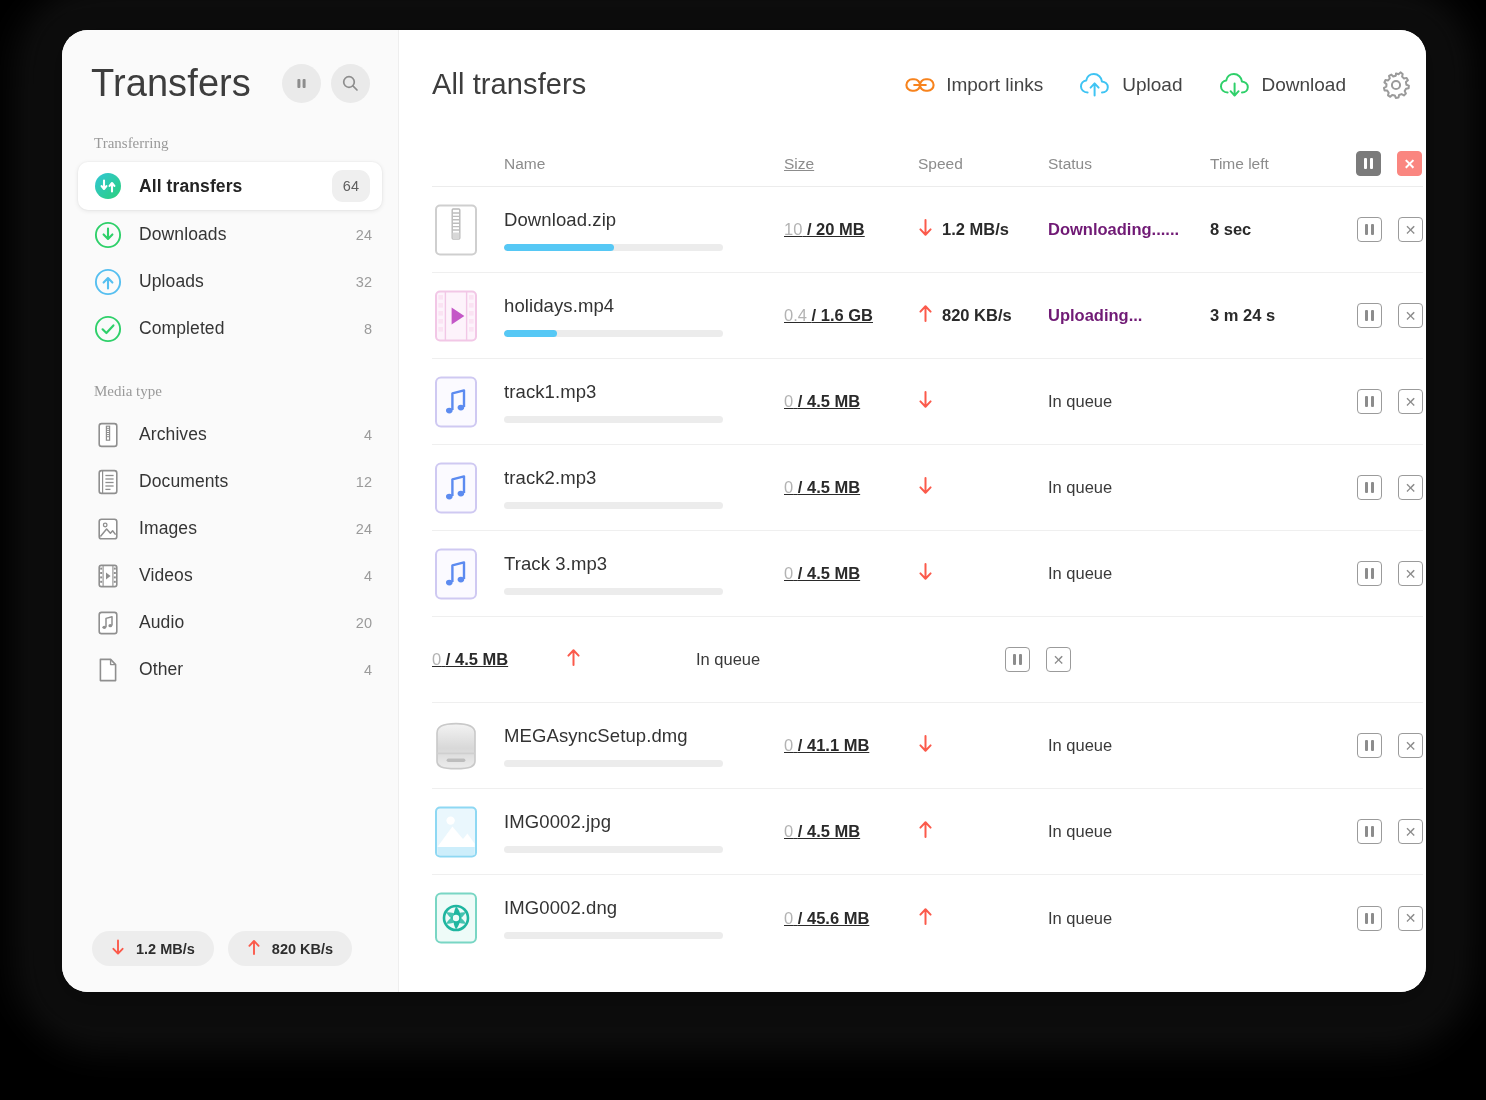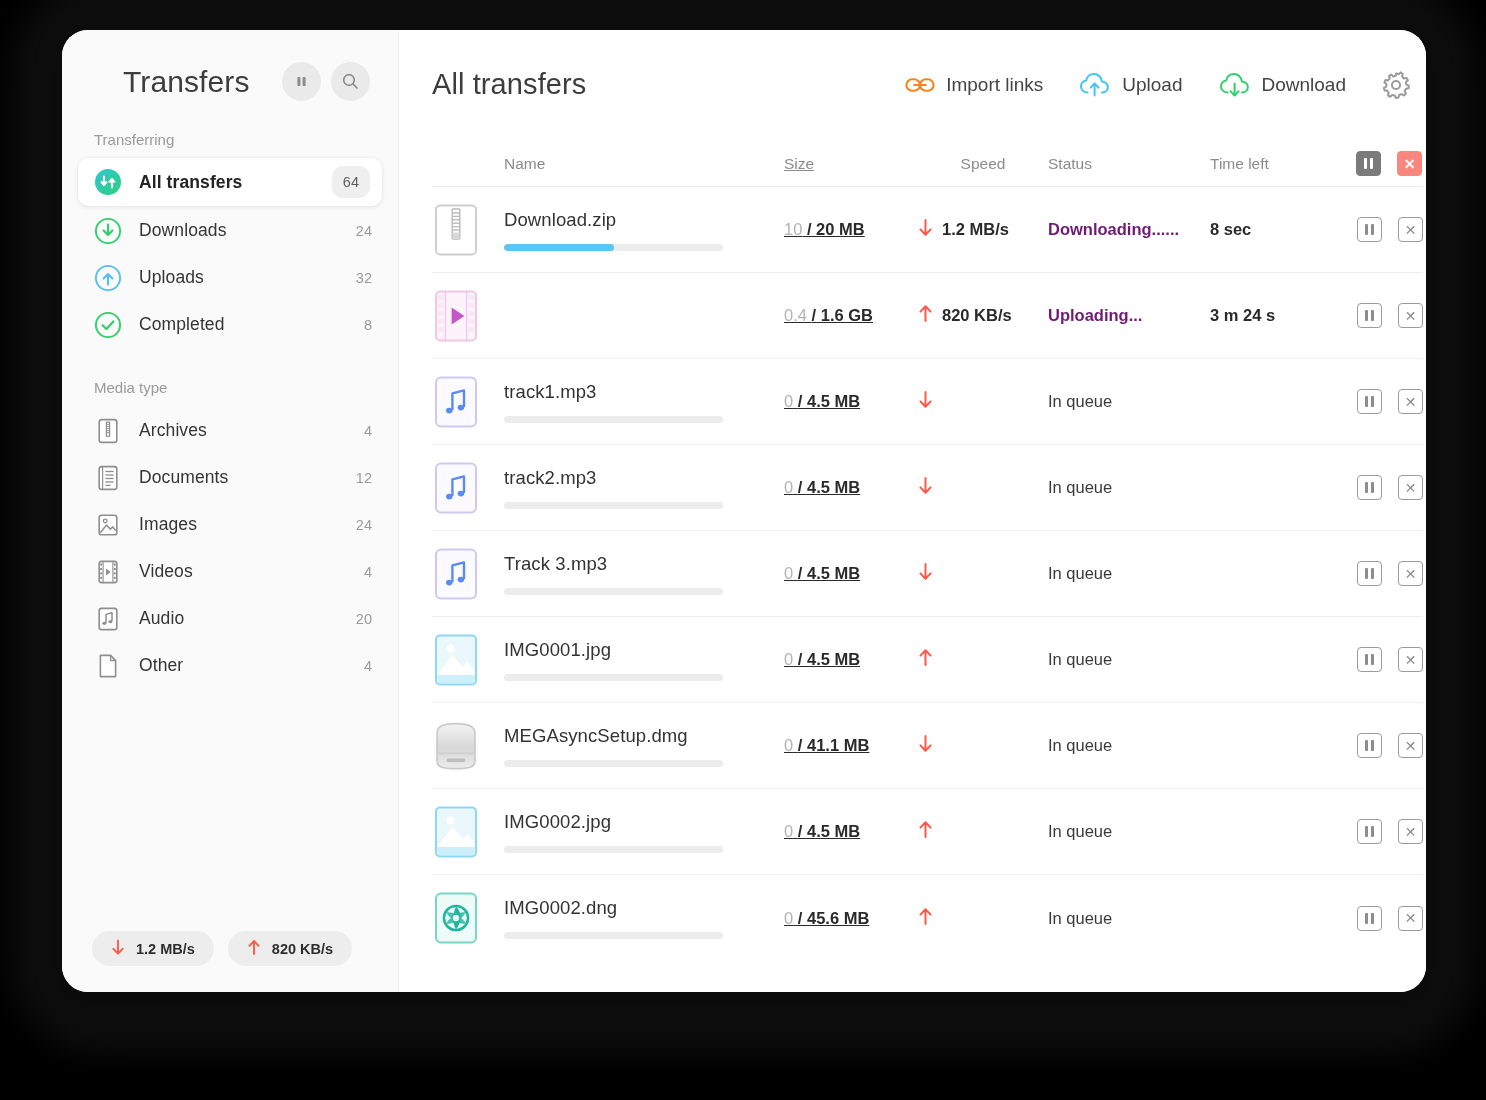--- a/index.html
+++ b/index.html
@@ -45,36 +45,36 @@
     background:#fafafa;
     border-right:1px solid #eeeeee;
     position:relative;
     flex:0 0 337px;
   }
   .sb-header{
     display:flex; align-items:center;
     padding:32px 28px 0 29px;
   }
   .sb-title{
-    font-size:30px; color:#3d3d3d; font-weight:400; letter-spacing:.1px;
+    font-size:38px; color:#3d3d3d; font-weight:400; letter-spacing:.1px;
     flex:1;
-    margin-left:32px;
   }
   .round-btn{
     width:39px; height:39px; border-radius:50%;
     background:#eaeaea;
     display:flex; align-items:center; justify-content:center;
     margin-left:10px; cursor:pointer;
   }
   .round-btn svg{ display:block; }
 
   .sb-section-label{
     font-size:15px; color:#9a9a9a;
     padding:30px 0 10px 32px;
     font-weight:400;
+    font-family:Liberation Serif, serif;
   }
   .sb-item{
     height:45px;
     display:flex; align-items:center;
     padding:0 26px 0 32px;
     cursor:pointer;
     position:relative;
     margin:2px 0;
   }
   .sb-item .ico{
@@ -137,21 +137,21 @@
   }
   .row{
     display:flex; align-items:center;
     height:86px;
     border-bottom:1px solid #efefef;
   }
   .row:last-child{ border-bottom:none; }
 
   .c-name{ width:352px; display:flex; align-items:center; }
   .c-size{ width:134px;text-decoration:underline; }
-  .c-speed{ width:130px;text-align:center; }
+  .c-speed{ width:130px; }
   .c-status{ width:162px; }
   .c-time{ width:132px; }
   .c-act{ width:auto; flex:1; display:flex; align-items:center; gap:16px; justify-content:flex-start; padding-left:15px;}
 
   .thead .c-name{ padding-left:72px;text-align:center; }
   .thead .c-act{ padding-left:14px; gap:16px; }
 
   .fileicon{
     width:48px; height:52px; flex:0 0 48px;
     margin-right:24px;
@@ -522,20 +522,26 @@
         <rect x="5.4" y="29" width="4.6" height="4.6" fill="#fbe3f3"></rect>
         <rect x="5.4" y="37" width="4.6" height="4.6" fill="#fbe3f3"></rect>
         <rect x="36" y="5" width="4.6" height="4.6" fill="#fbe3f3"></rect>
         <rect x="36" y="13" width="4.6" height="4.6" fill="#fbe3f3"></rect>
         <rect x="36" y="21" width="4.6" height="4.6" fill="#fbe3f3"></rect>
         <rect x="36" y="29" width="4.6" height="4.6" fill="#fbe3f3"></rect>
         <rect x="36" y="37" width="4.6" height="4.6" fill="#fbe3f3"></rect>
         <path d="M18.6 17.4 L31.4 26 L18.6 34.6 Z" fill="#c457c7"></path>
       </svg>
                 </div>
+      <div class="namewrap">
+        <div class="fname">holidays.mp4</div>
+        <div class="bar">
+                    <i style="width:24%"></i>
+                  </div>
+      </div>
     </div>
     <div class="c-size sizecell">
       <span class="cur">0.4</span>
       <span>/ 1.6 GB</span>
     </div>
     <div class="c-speed speedcell">
       <span><svg width="15" height="19" viewBox="0 0 15 19">
                     <path d="M7.5 17 V3 M2.4 7.6 L7.5 2.2 L12.6 7.6" fill="none" stroke="#fb5a4b" stroke-width="2" stroke-linecap="round" stroke-linejoin="round"></path>
                   </svg></span>
       <span>820 KB/s</span>
@@ -687,36 +693,20 @@
                     <i></i>
                     <i></i>
                   </span>
       </div>
       <div class="sqbtn">
         <span class="xglyph">✕</span>
       </div>
     </div>
             </div>
             <div class="row">
-    <div class="c-name">
-      <div class="fileicon">
-                  <svg width="46" height="52" viewBox="0 0 46 52">
-        <rect x="3" y="1.6" width="40" height="48.8" rx="4" fill="#eaf7fd" stroke="#8ed8f3" stroke-width="2"></rect>
-        <rect x="4.4" y="41" width="37.2" height="8" fill="#cdeefb"></rect>
-        <circle cx="17.6" cy="14.6" r="4.2" fill="#fff"></circle>
-        <path d="M4.4 41 L19.4 20.4 L30 33 L34.4 27.4 L41.6 37.4 V41 Z" fill="#fff"></path>
-      </svg>
-                </div>
-      <div class="namewrap">
-        <div class="fname">IMG0001.jpg</div>
-        <div class="bar">
-                    <i style="width:0%"></i>
-                  </div>
-      </div>
-    </div>
     <div class="c-size sizecell">
       <span class="cur">0</span>
       <span>/ 4.5 MB</span>
     </div>
     <div class="c-speed speedcell">
       <span><svg width="15" height="19" viewBox="0 0 15 19">
                     <path d="M7.5 17 V3 M2.4 7.6 L7.5 2.2 L12.6 7.6" fill="none" stroke="#fb5a4b" stroke-width="2" stroke-linecap="round" stroke-linejoin="round"></path>
                   </svg></span>
       <span></span>
     </div>

